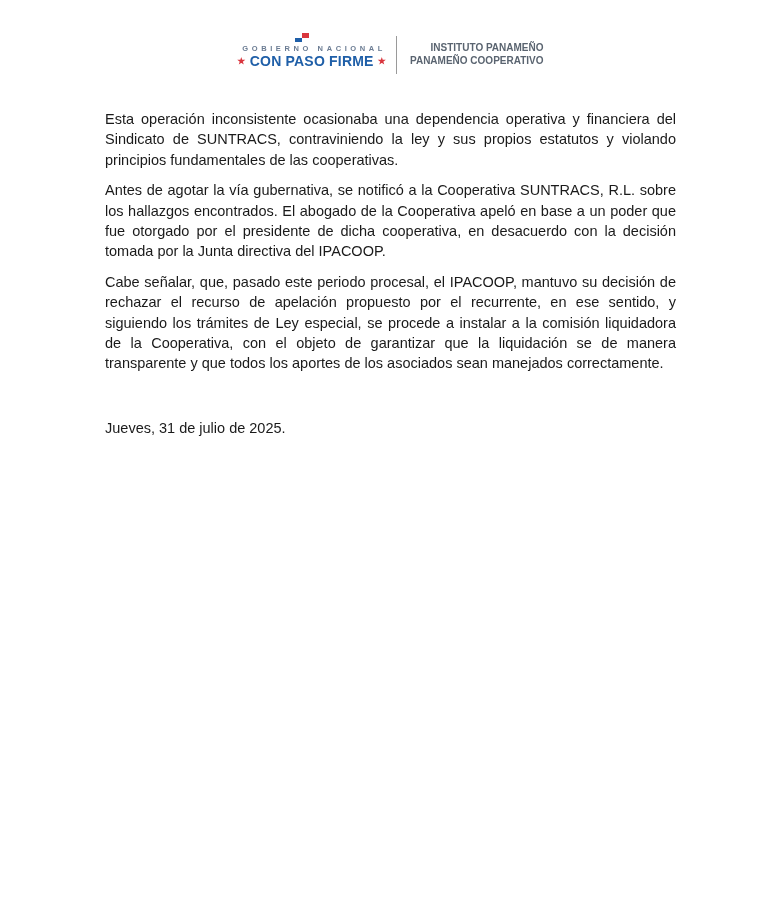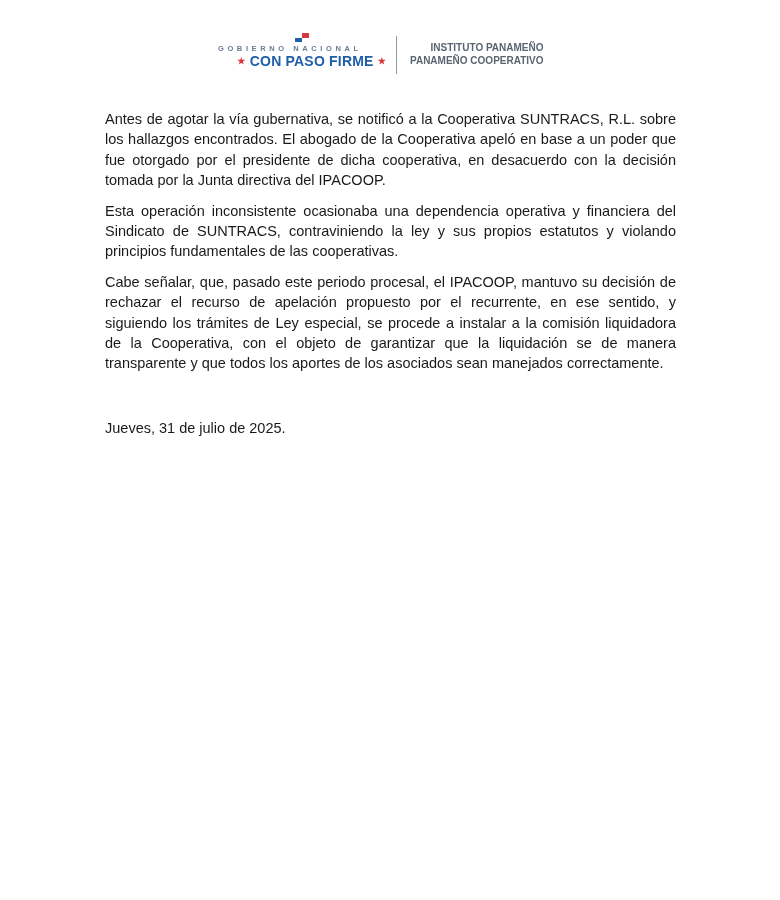--- a/index.html
+++ b/index.html
@@ -45,21 +45,21 @@
     .gov-line1 {
       position: absolute;
       top: 12px;
       left: 0;
       width: 168px;
       font-size: 7.5px;
       letter-spacing: 3.6px;
       color: #6b7c93;
       font-weight: bold;
       white-space: nowrap;
-      text-align: left;
+      text-align: right;
     }
     .gov-line2 {
       position: absolute;
       top: 21px;
       left: 0;
       width: 168px;
       font-size: 14px;
       font-weight: bold;
       color: #1f5fa8;
       white-space: nowrap;
@@ -127,17 +127,17 @@
     </div>
   </div>
   <div class="divider"></div>
   <div class="inst-logo">
     <div>INSTITUTO PANAMEÑO</div>
     <div>PANAMEÑO COOPERATIVO</div>
   </div>
 </div>
 
 <div class="content">
+  <p>Esta operación inconsistente ocasionaba una dependencia operativa y financiera del Sindicato de SUNTRACS, contraviniendo la ley y sus propios estatutos y violando principios fundamentales de las cooperativas.</p>
   <p>Antes de agotar la vía gubernativa, se notificó a la Cooperativa SUNTRACS, R.L. sobre los hallazgos encontrados. El abogado de la Cooperativa apeló en base a un poder que fue otorgado por el presidente de dicha cooperativa, en desacuerdo con la decisión tomada por la Junta directiva del IPACOOP.</p>
-  <p>Esta operación inconsistente ocasionaba una dependencia operativa y financiera del Sindicato de SUNTRACS, contraviniendo la ley y sus propios estatutos y violando principios fundamentales de las cooperativas.</p>
   <p>Cabe señalar, que, pasado este periodo procesal, el IPACOOP, mantuvo su decisión de rechazar el recurso de apelación propuesto por el recurrente, en ese sentido, y siguiendo los trámites de Ley especial, se procede a instalar a la comisión liquidadora de la Cooperativa, con el objeto de garantizar que la liquidación se de manera transparente y que todos los aportes de los asociados sean manejados correctamente.</p>
   <p class="date">Jueves, 31 de julio de 2025.</p>
 </div>
 
 </body></html>

